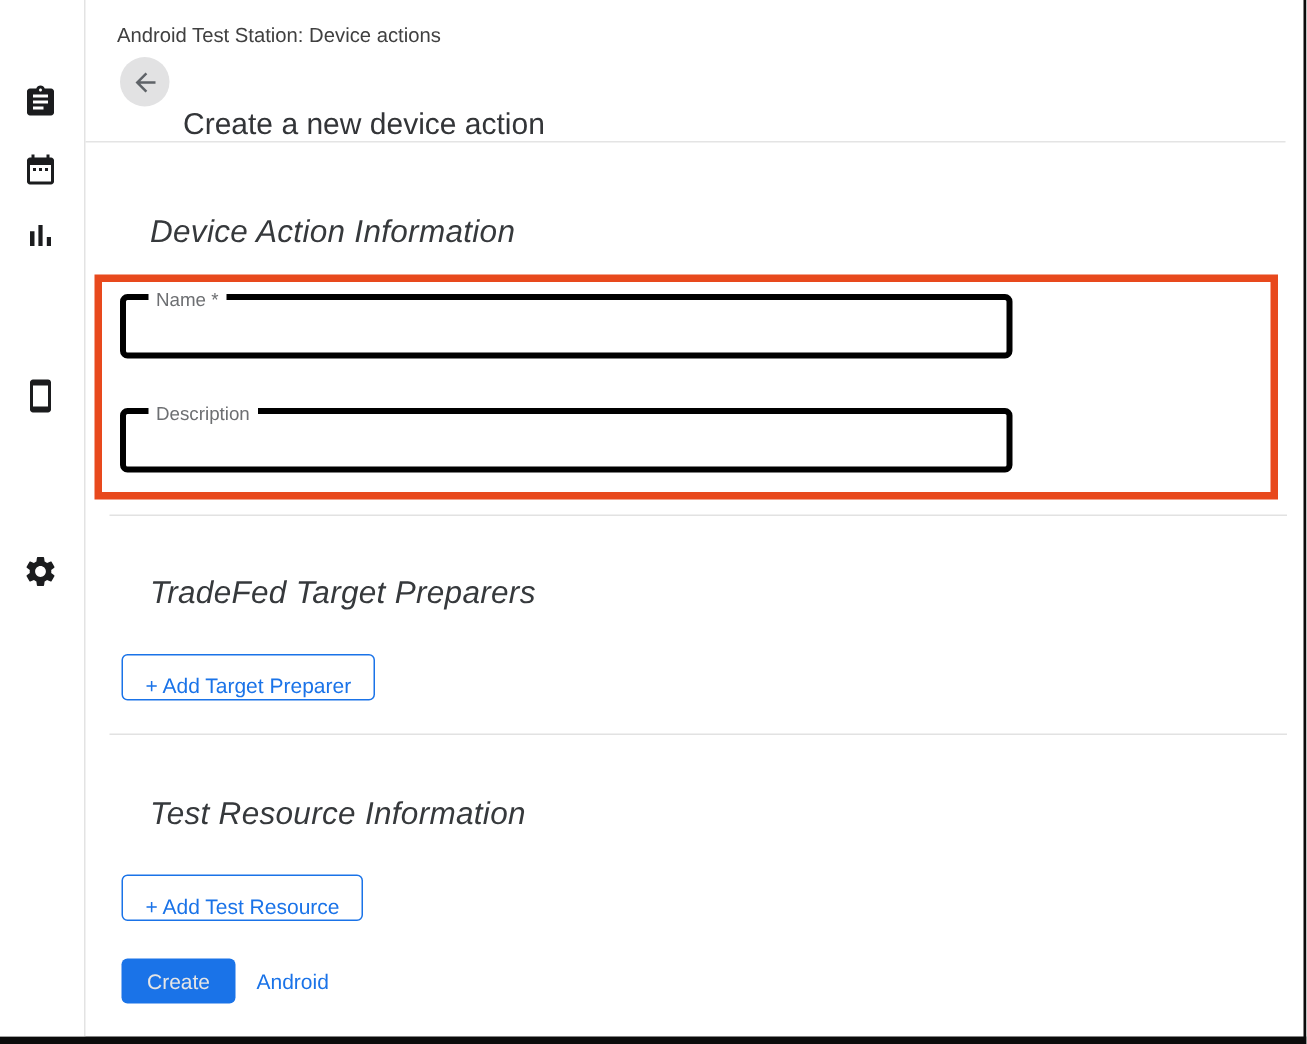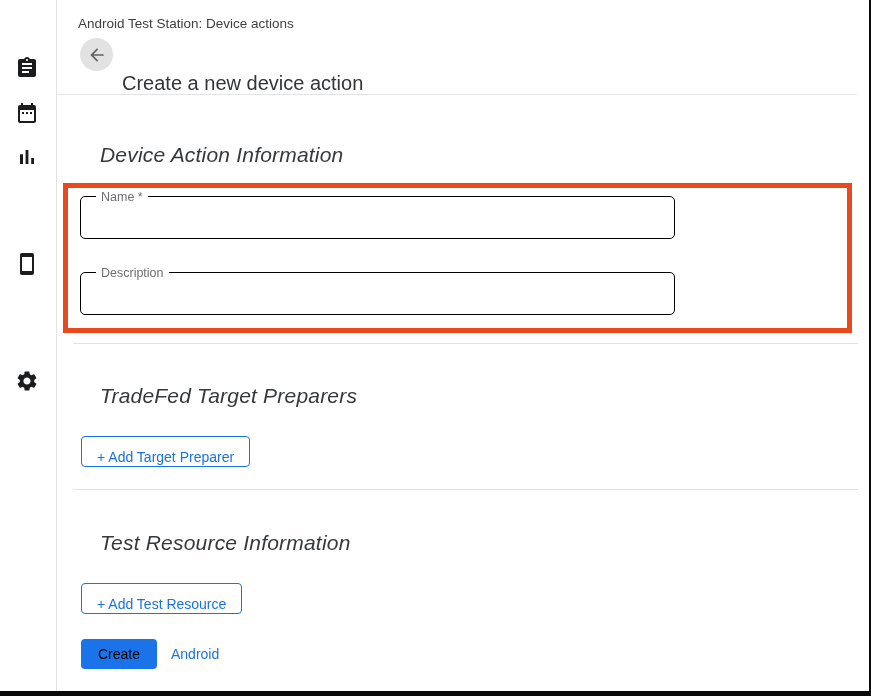--- a/index.html
+++ b/index.html
@@ -34,42 +34,42 @@
 
   
   .highlight-box {
     position:absolute; left:63px; top:183px; width:789px; height:150px;
     border:5px solid var(--highlight, #e8491d); pointer-events:none;
   }
 
   
   .mat-field {
     position:absolute; left:80px; width:595px; height:43px;
-    border:1px solid #000000; border-radius:5px; background:#fff;
+    border:4px solid #000000; border-radius:5px; background:#fff;
   }
   .mat-label {
     position:absolute; top:-7px; left:15px; background:#fff; padding:0 5px;
     font-size:12.5px; color:#6d6f72; line-height:14px;
   }
   .mat-input {
     position:absolute; left:0; top:0; width:100%; height:100%;
     border:none; outline:none; background:transparent;
     font:14px "Liberation Sans", sans-serif; color:#202124; padding:0 16px;
   }
 
   
   .btn-outline {
     position:absolute; left:81px; height:31px; padding:12px 15px;
     background:#fff; border:1px solid var(--accent, #1a73e8); border-radius:4px;
     color:var(--accent, #1a73e8); font:14px "Liberation Sans", sans-serif; cursor:pointer;
   }
   .btn-primary {
     position:absolute; left:81px; top:639px; height:30px; padding:0 17px;
     background:var(--accent, #1a73e8); border:none; border-radius:4px;
-    color:#000000; font:14px "Liberation Sans", sans-serif; cursor:pointer;
+    color:#e5e5e5; font:14px "Liberation Sans", sans-serif; cursor:pointer;
   }
   .link-cancel {
     position:absolute; left:171px; top:646px; color:var(--accent, #1a73e8);
     font-size:14px; text-decoration:none; cursor:pointer;
   }
 </style>
 </head>
 <body>
 
 <div class="screen">

